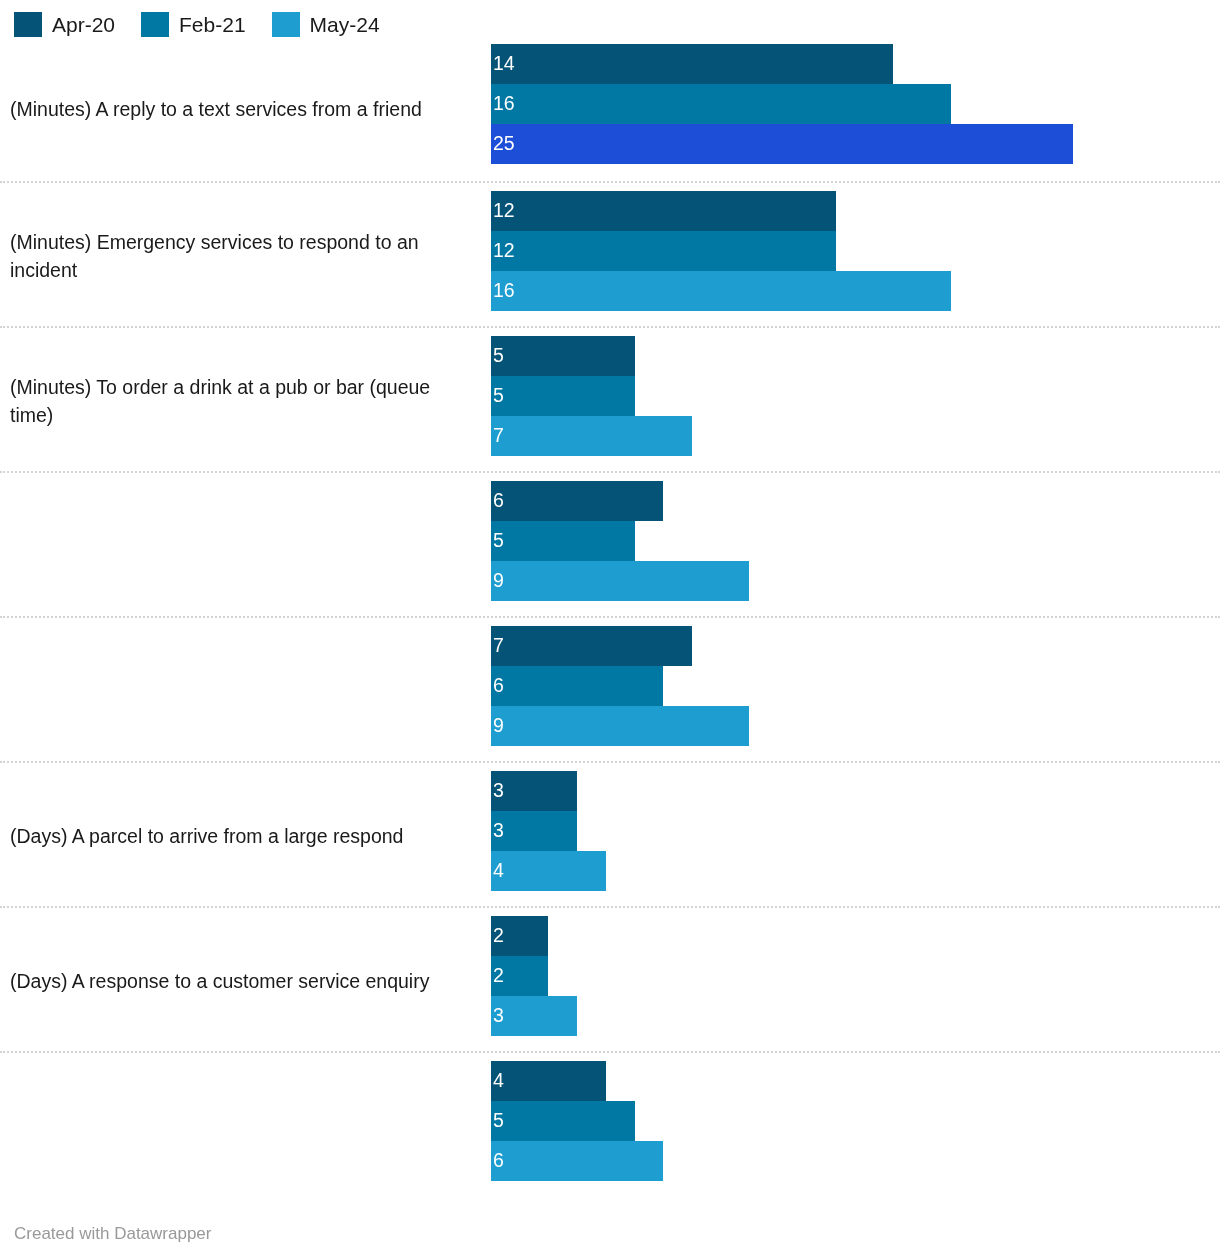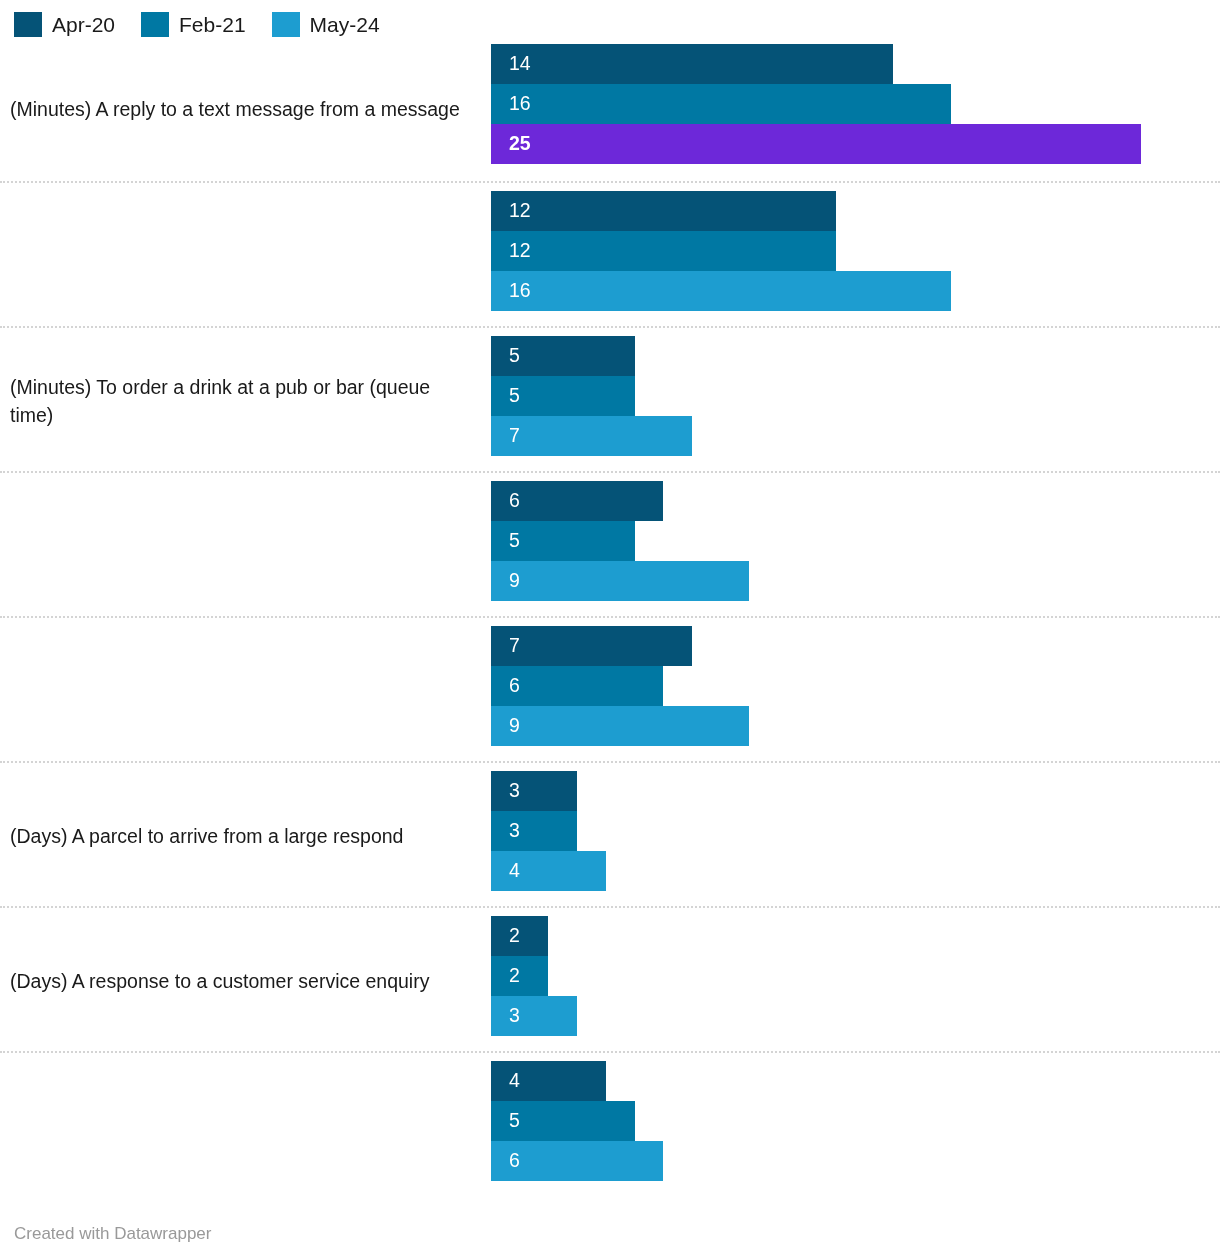--- a/index.html
+++ b/index.html
@@ -75,21 +75,21 @@
     position: absolute;
     left: 491px;
     top: 8px;
     right: 0;
   }
   .bar {
     height: 40px;
     display: flex;
     align-items: center;
     box-sizing: border-box;
-    padding-left: 18px;
+    padding-left: 2px;
     min-width: 26px;
   }
   .bar-value {
     color: #ffffff;
     font-size: 19.5px;
     line-height: 19.5px;
     white-space: nowrap;
   }
 
   
@@ -116,34 +116,35 @@
       <span class="legend-label">Feb-21</span>
     </div>
     <div class="legend-item">
       <span class="legend-swatch" style="background: rgb(29, 157, 208);"></span>
       <span class="legend-label">May-24</span>
     </div>
   </div>
 
 <div id="chart">
     <div class="row">
-      <div class="row-label">(Minutes) A reply to a text message from a message</div>
+      <div class="row-label">(Minutes) A reply to a text services from a friend</div>
       <div class="bars">
         <div class="bar" style="background: rgb(5, 83, 119); width: 402px;">
           <span class="bar-value">14</span>
         </div>
         <div class="bar" style="background: rgb(0, 120, 163); width: 460px;">
           <span class="bar-value">16</span>
         </div>
-        <div class="bar" style="background: #6d28d9; width: 650px; font-weight: bold;">
+        <div class="bar" style="background: #1d4ed8; width: 582px;">
           <span class="bar-value">25</span>
         </div>
       </div>
     </div>
     <div class="row">
+      <div class="row-label">(Minutes) Emergency services to respond to an incident</div>
       <div class="bars">
         <div class="bar" style="background: rgb(5, 83, 119); width: 345px;">
           <span class="bar-value">12</span>
         </div>
         <div class="bar" style="background: rgb(0, 120, 163); width: 345px;">
           <span class="bar-value">12</span>
         </div>
         <div class="bar" style="background: rgb(29, 157, 208); width: 460px;">
           <span class="bar-value">16</span>
         </div>

